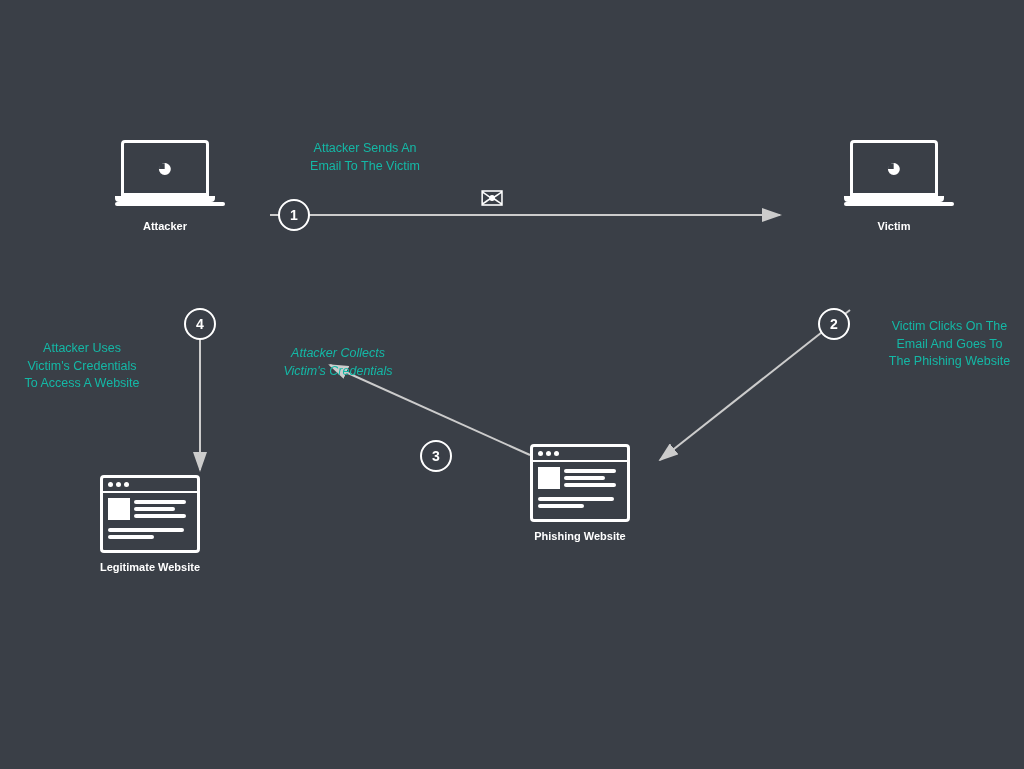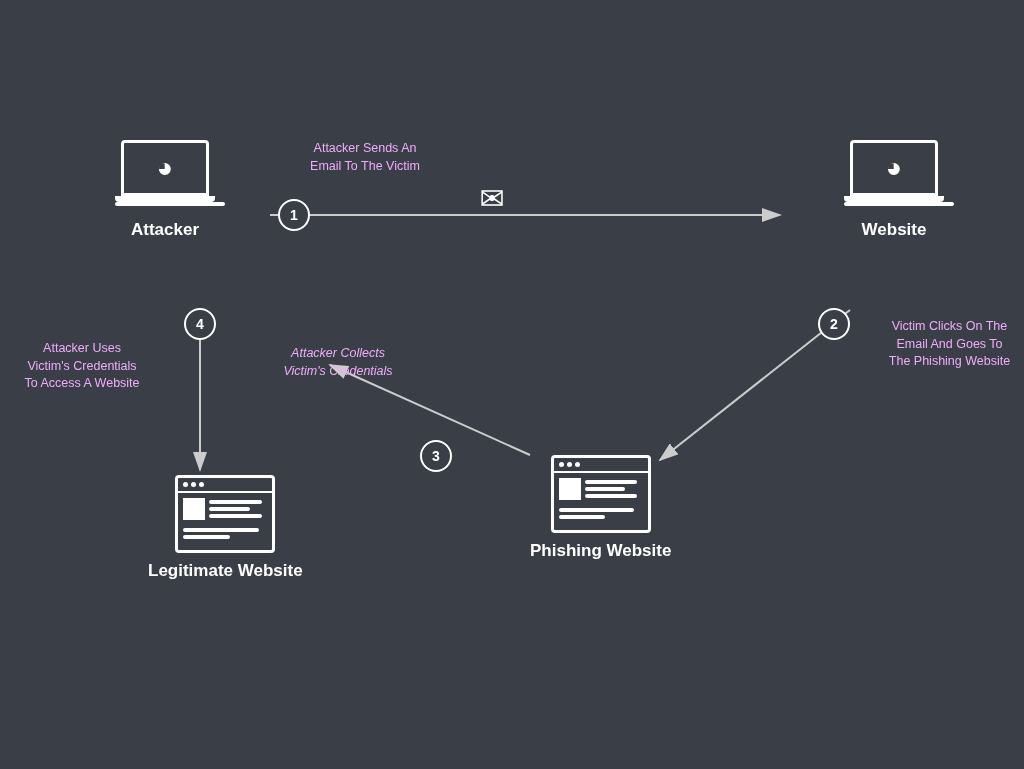--- a/index.html
+++ b/index.html
@@ -25,21 +25,21 @@
       pointer-events: none;
     }
     .node {
       position: absolute;
       display: flex;
       flex-direction: column;
       align-items: center;
     }
     .node-label {
       font-weight: bold;
-      font-size: 17px;
+      font-size: 11px;
       margin-top: 8px;
       text-align: center;
     }
     
     .laptop {
       width: 100px;
       height: 72px;
       position: relative;
     }
     .laptop-screen {
@@ -140,21 +140,21 @@
       font-size: 14px;
       font-weight: bold;
       color: #ffffff;
       position: absolute;
       z-index: 10;
     }
     
     .step-label {
       position: absolute;
       font-size: 12.5px;
-      color: #f0abfc;
+      color: #14b8a6;
       text-align: center;
       line-height: 1.4;
     }
   </style>
 </head>
 <body>
 
 <div id="diagram">
   <svg id="arrows">
     <defs>
@@ -187,24 +187,24 @@
   </div>
 
   <div class="node" style="right: 80px; top: 140px;">
     <div class="laptop">
       <div class="laptop-screen">
         <span class="person-icon">◕</span>
       </div>
       <div class="laptop-base"></div>
       <div class="laptop-base-line"></div>
     </div>
-    <div class="node-label">Website</div>
-  </div>
-
-  <div class="node" style="left: 530px; top: 455px;">
+    <div class="node-label">Victim</div>
+  </div>
+
+  <div class="node" style="left: 530px; top: 444px;">
     <div class="website">
       <div class="website-topbar">
         <div class="website-dot"></div>
         <div class="website-dot"></div>
         <div class="website-dot"></div>
       </div>
       <div class="website-content">
         <div class="website-img-block"></div>
         <div class="website-lines">
           <div class="website-line medium"></div>
@@ -213,21 +213,21 @@
         </div>
       </div>
       <div class="website-bottom-lines">
         <div class="website-line medium"></div>
         <div class="website-line tiny"></div>
       </div>
     </div>
     <div class="node-label">Phishing Website</div>
   </div>
 
-  <div class="node" style="left: 100px; top: 475px; margin-left: 48px;">
+  <div class="node" style="left: 100px; top: 475px;">
     <div class="website">
       <div class="website-topbar">
         <div class="website-dot"></div>
         <div class="website-dot"></div>
         <div class="website-dot"></div>
       </div>
       <div class="website-content">
         <div class="website-img-block"></div>
         <div class="website-lines">
           <div class="website-line medium"></div>

